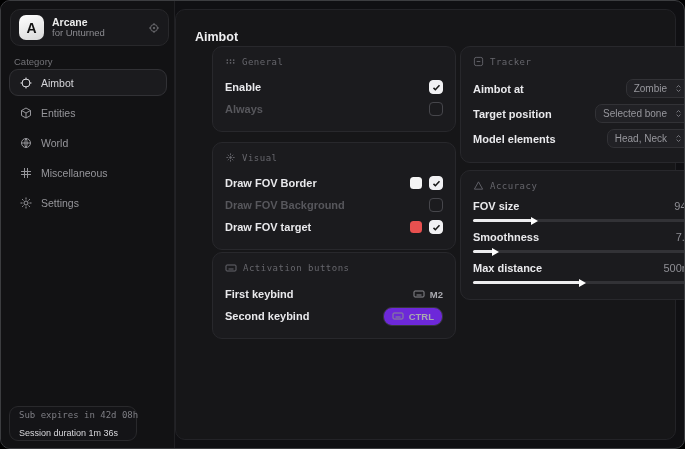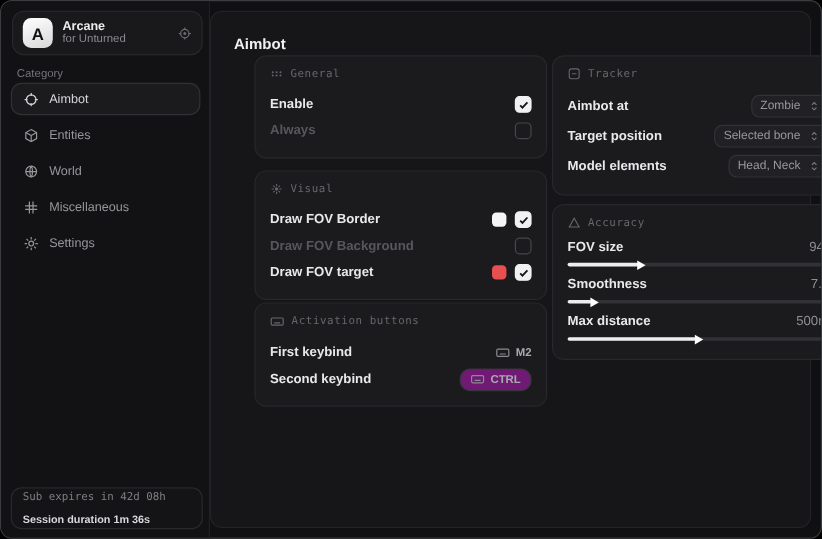--- a/index.html
+++ b/index.html
@@ -15,43 +15,43 @@
   .brand-sub { color:#8b8b90; font-size:9.5px; }
   .brand-icon { color:#6a6a6f; display:flex; }
 
   .category-label { position:absolute; left:13px; top:55px; color:#737378; font-size:9.5px; }
 
   .nav { position:absolute; left:8px; top:68px; right:7px; display:flex; flex-direction:column; gap:3px; }
   .nav-item { height:27px; display:flex; align-items:center; gap:9px; padding:0 10px; border-radius:9px; color:#96969b; font-size:10.5px; border:1px solid transparent; cursor:default; }
   .nav-item.active { background:#1b1b1e; border-color:#313135; color:#d6d6da; }
   .nav-item .nicon { display:flex; color:inherit; }
 
-  .footer-card { position:absolute; left:8px; bottom:7px; width:160px; height:35px; background:#141417; border:1px solid #29292c; border-radius:9px; padding:4px 9px; display:flex; flex-direction:column; justify-content:center; gap:8px; }
+  .footer-card { position:absolute; left:8px; bottom:7px; width:128px; height:35px; background:#141417; border:1px solid #29292c; border-radius:9px; padding:4px 9px; display:flex; flex-direction:column; justify-content:center; gap:8px; }
   .footer-line1 { font-family:"DejaVu Sans Mono", monospace; font-size:9px; color:#7e7e84; white-space:nowrap; }
-  .footer-line2 { font-size:9px; font-weight:bold; color:#d9d9dd; }
+  .footer-line2 { font-size:9px; font-weight:normal; color:#d9d9dd; }
 
   
   .panel { position:absolute; left:174px; top:8px; right:8px; bottom:8px; background:#161618; border:1px solid #232327; border-radius:10px; }
   .page-title { position:absolute; left:19px; top:20px; color:#f0f0f2; font-size:12.5px; font-weight:bold; }
 
   .card { position:absolute; background:#1b1b1e; border:1px solid #28282c; border-radius:10px; padding:9px 12px 11px 12px; width:244px;margin-left:24px; }
   .card-header { display:flex; align-items:center; gap:6px; color:#66666c; font-family:"DejaVu Sans Mono", monospace; font-size:9px; letter-spacing:0.5px; margin-bottom:9px; }
   .card-header .hicon { display:flex; color:#66666c; }
 
   .row { display:flex; align-items:center; justify-content:space-between; min-height:22px;gap:24px; }
   .row-label { color:#e9e9ec; font-size:11px; font-weight:bold; }
   .row-label.dim { color:#57575c; }
   .row-right { display:flex; align-items:center; gap:7px; }
 
   .checkbox { width:14px; height:14px; border-radius:4px; border:1.5px solid #46464b; display:flex; align-items:center; justify-content:center; background:transparent; }
   .checkbox.checked { background:#f1f1f3; border-color:#f1f1f3; color:#151515; }
   .swatch { width:12px; height:12px; border-radius:3.5px; }
 
   .keybind { display:flex; align-items:center; gap:5px; color:#a9a9af; font-size:9.5px; font-weight:bold; background:transparent; border:none; font-family:inherit; }
-  .keybind.pill { border:1px solid #37373b; border-radius:9px; padding:2.5px 8px; background:#701a75; }
+  .keybind.pill { border:1px solid #37373b; border-radius:9px; padding:2.5px 8px; background:#6d28d9; }
   .kicon { display:flex; color:#8b8b90; }
 
   .select { display:flex; align-items:flex-start; gap:7px; background:#212125; border:1px solid #323236; border-radius:7px; padding:3px 7px; color:#97979d; font-size:10px; font-family:inherit; }
   .select .sel-icon { display:flex; color:#7b7b81; }
 
   .acc-row { margin-bottom:9px; }
   .acc-top { display:flex; justify-content:space-between; align-items:center; margin-bottom:7px; }
   .acc-value { color:#8e8e94; font-size:11px; }
   .slider { position:relative; height:3px; border-radius:2px; background:#323236; margin-bottom:4px; }
   .slider-fill { position:relative; height:100%; border-radius:2px; background:#ededef; }

